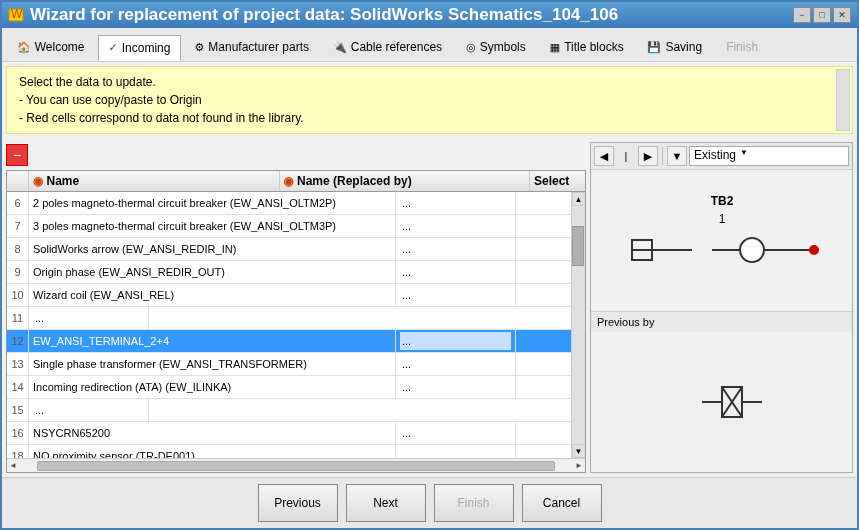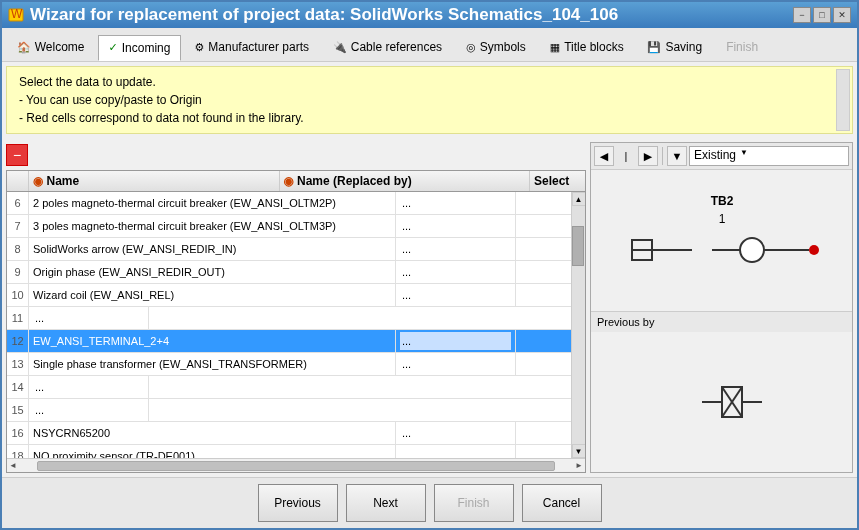--- a/index.html
+++ b/index.html
@@ -217,20 +217,21 @@
               <div class="table-row">
       <div class="td-num">13</div>
       <div class="td-name">Single phase transformer (EW_ANSI_TRANSFORMER)</div>
       <div class="td-replaced">
         <input type="text" value="..." style="">
       </div>
       <div class="td-select"></div>
     </div>
               <div class="table-row">
       <div class="td-num">14</div>
+      <div class="td-name">Incoming redirection (ATA) (EW_ILINKA)</div>
       <div class="td-replaced">
         <input type="text" value="..." style="">
       </div>
       <div class="td-select"></div>
     </div>
               <div class="table-row">
       <div class="td-num">15</div>
       <div class="td-replaced">
         <input type="text" value="..." style="">
       </div>

